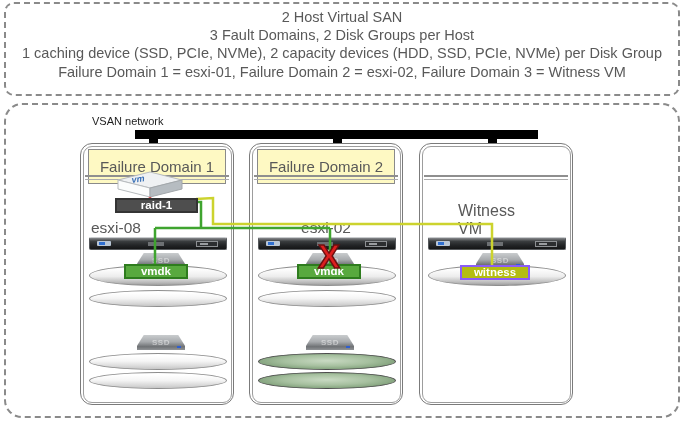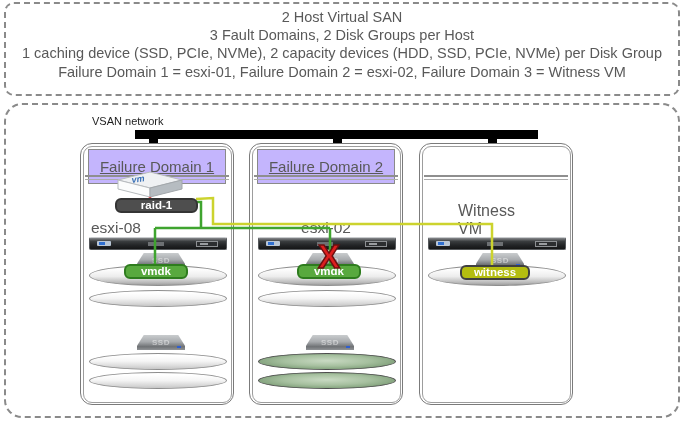--- a/index.html
+++ b/index.html
@@ -17,23 +17,23 @@
 
   #vsan-label { position:absolute; left:92px; top:115px; font-size:11px; color:#1d1d1d; }
   #net-bar { position:absolute; left:135px; top:130px; width:403px; height:9px; background:#000; }
   .net-stub { position:absolute; top:139px; width:9px; height:6px; background:#000; }
 
   
   .fd { position:absolute; top:143px; width:154px; height:262px; background:#fff;
     border:1.5px solid #7b7b7b; border-radius:12px; }
   .fd::before { content:""; position:absolute; inset:1.5px; border:1px solid #9d9d9d;
     border-radius:9px; pointer-events:none; }
-  .fd-header { position:absolute; left:7px; right:7px; top:5px; height:35px; background:#c4b5fd;
+  .fd-header { position:absolute; left:7px; right:7px; top:5px; height:35px; background:#fef9c3;
     border:1px solid #8a8a8a; display:flex; align-items:center; justify-content:center;
-    font-size:15px; color:#595959; z-index:2;text-decoration:underline; }
+    font-size:15px; color:#595959; z-index:2; }
   .fd-sep { position:absolute; left:4px; right:4px; top:31px; height:5px;
     border-top:2px solid #8f8f8f; border-bottom:1.5px solid #adadad; z-index:2; }
 
   .host-label { position:absolute; color:#595959; font-size:15.5px; }
 
   
   .server { position:absolute; left:8px; width:138px; height:13px; border-radius:2px;
     border:1px solid #55585b; border-top:1px solid #c9ccce;
     background:linear-gradient(to bottom,#87898c 0%,#3a3d3f 30%,#232527 65%,#151617 100%); }
   .server .led { position:absolute; left:7px; top:3px; width:14px; height:5px; background:#b9c6d6;
@@ -59,26 +59,26 @@
   .platter { position:absolute; left:8px; width:138px; border-radius:50%;
     border:1px solid #8e8e8e;
     background:linear-gradient(to bottom,#ffffff 12%,#f5f5f5 48%,#dadada 80%,#c6c6c6 100%); }
   .platter.thin { height:17px; }
   .platter.shaded { height:21px;
     background:linear-gradient(to bottom,#fdfdfd 18%,#ededed 55%,#bdbdbd 85%,#9f9f9f 100%); }
   .platter.green { height:17px; border-color:#4d4d4d;
     background:radial-gradient(ellipse at 50% 45%, #c9dac3 0%, #a6c09f 45%, #7e9e78 78%, #5f7c5a 100%); }
 
   
-  .tag { position:absolute; height:15px; border-radius:6px; color:#fff; font-size:11.5px;
+  .tag { position:absolute; height:15px; border-radius:0; color:#fff; font-size:11.5px;
     font-weight:bold; display:flex; align-items:center; justify-content:center; z-index:3;
     line-height:1; }
   .tag-raid { left:34px; top:54px; width:83px; background:#4e4e4e; border:2px solid #343434; }
   .tag-vmdk { width:64px; background:#58a93e; border:2px solid #2e7c1e; }
-  .tag-witness { width:70px; background:#b4bd10; border:2px solid #404040; }
+  .tag-witness { width:70px; background:#b4bd10; border:2px solid #8b5cf6; }
 
   .red-x { position:absolute; z-index:4; font-size:33px; font-weight:900; color:#dd1f1f;
     -webkit-text-stroke:1.5px #6d0f0f; line-height:1; }
 
   .vm-icon { position:absolute; left:36px; top:27px; z-index:3; }
 
   #wires { position:absolute; left:0; top:0; width:685px; height:424px; pointer-events:none; }
 </style>
 </head>
 <body>

